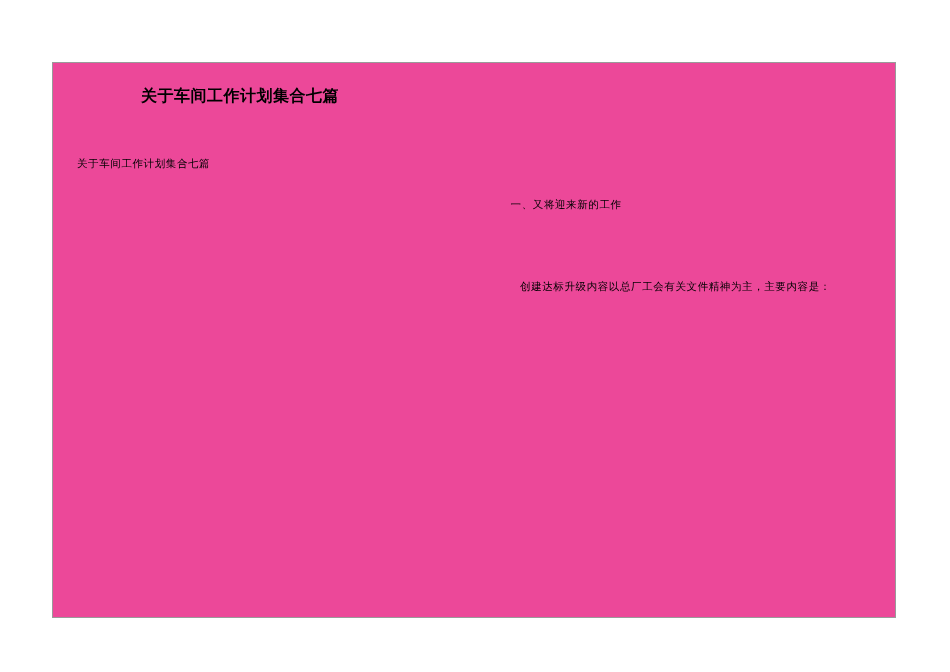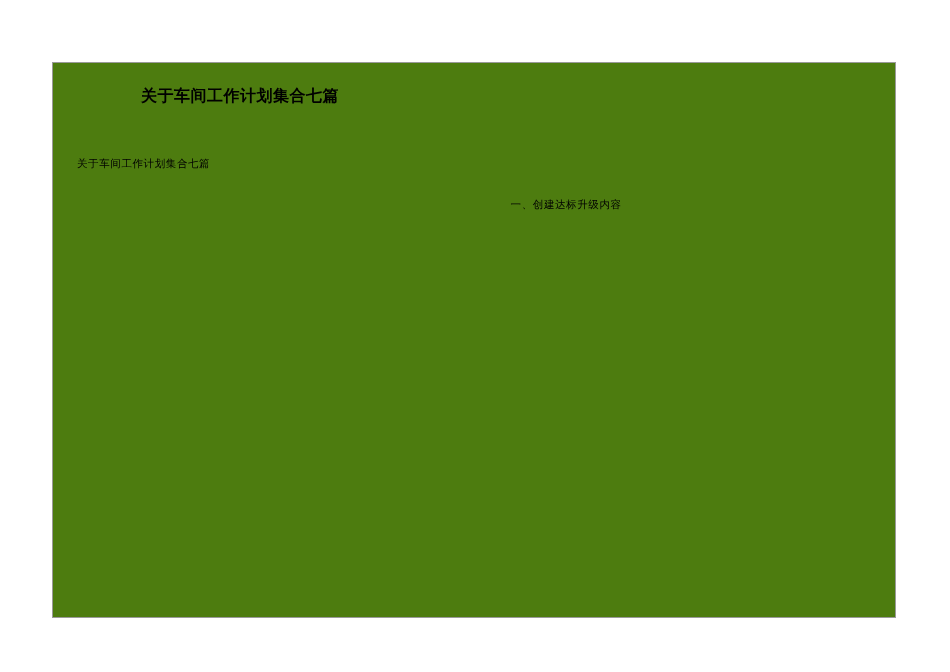--- a/index.html
+++ b/index.html
@@ -15,21 +15,21 @@
     overflow: hidden;
   }
   .page {
     position: absolute;
     left: 52px;
     top: 62px;
     width: 844px;
     height: 556px;
     border: 1px solid #9a9a9a;
     box-sizing: border-box;
-    background: #4d7c0f;
+    background: #ec4899;
   }
   .page-inner {
     position: relative;
     width: 100%;
     height: 100%;
   }
   .doc-title {
     position: absolute;
     left: 88px;
     top: 23px;
@@ -88,19 +88,20 @@
 
     <div class="columns">
 
       <div class="col left">
         <p class="para">关于车间工作计划集合七篇</p>
         <div class="spacer-line"></div>
       </div>
 
       <div class="col right">
         <div class="spacer-line"></div>
-        <p class="para indent-small">一、创建达标升级内容</p>
+        <p class="para indent-small">一、又将迎来新的工作</p>
         <div class="spacer-line"></div>
+        <p class="para indent">创建达标升级内容以总厂工会有关文件精神为主，主要内容是：</p>
       </div>
 
     </div>
   </div>
 </div>
 
 </body></html>

